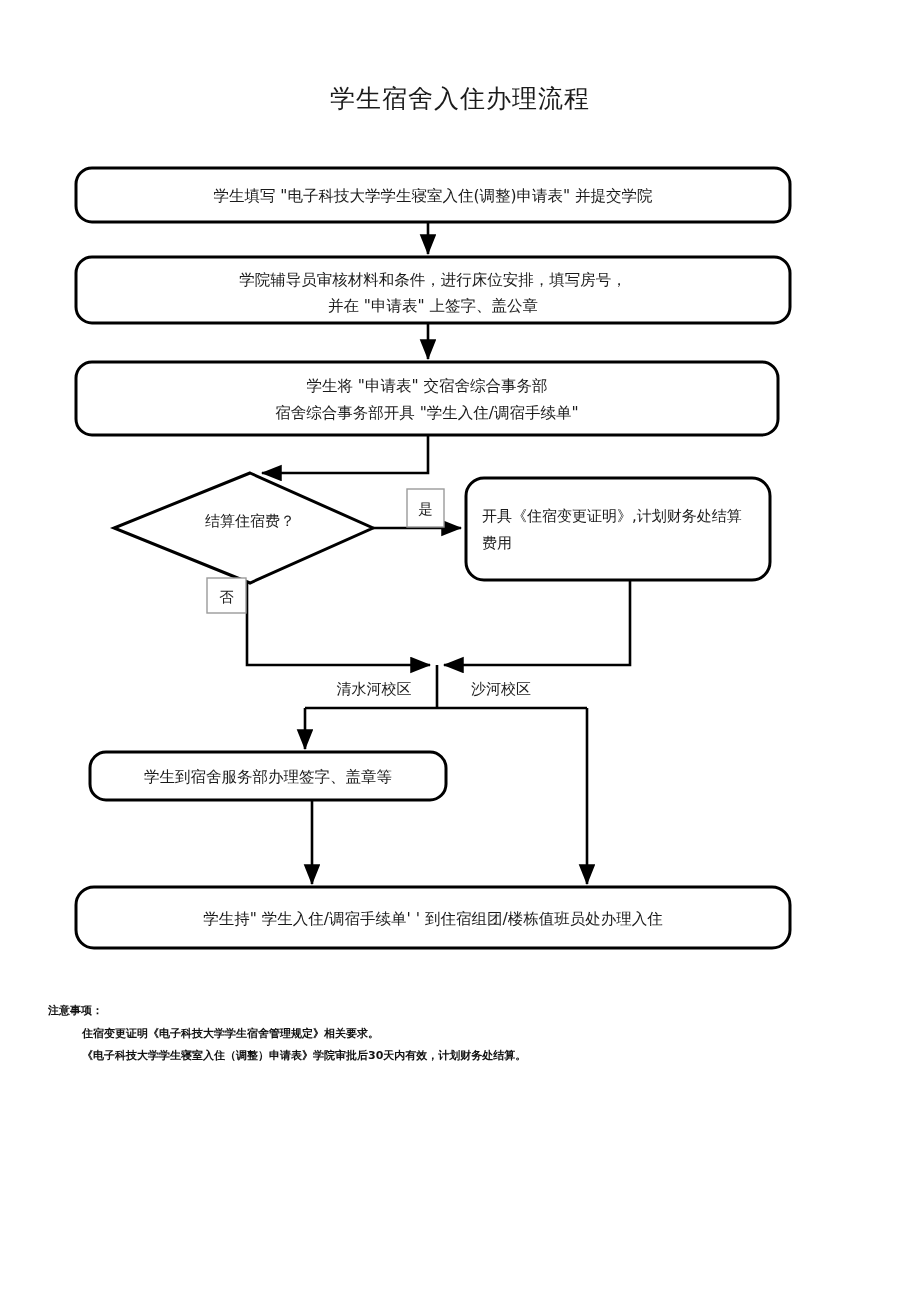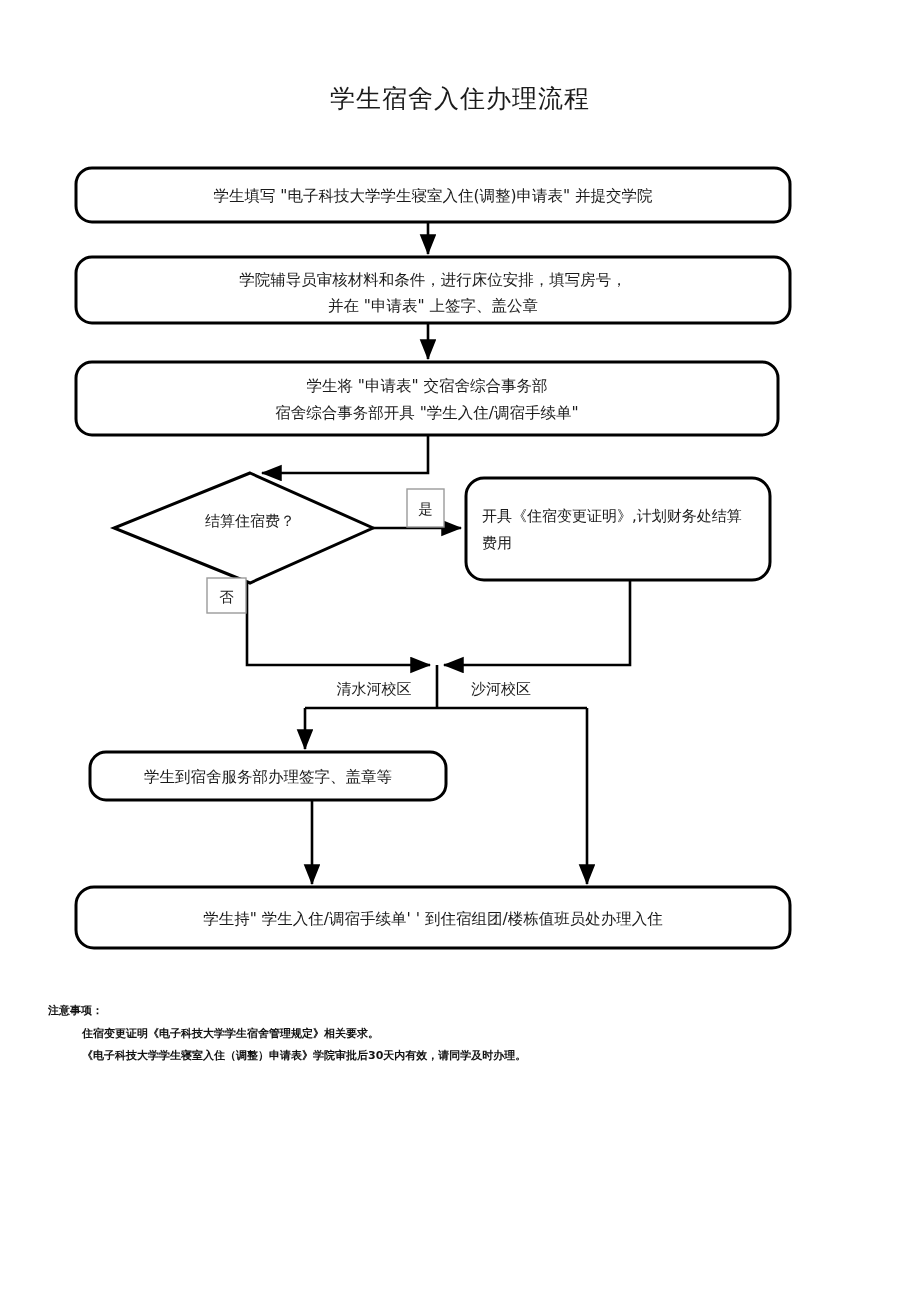--- a/index.html
+++ b/index.html
@@ -178,16 +178,16 @@
 
     <g>
       <rect class="box" x="76" y="887" width="714" height="61" rx="18" ry="18"></rect>
       <text class="node-text" x="433" y="924" text-anchor="middle">学生持" 学生入住/调宿手续单' '  到住宿组团/楼栋值班员处办理入住</text>
     </g>
   </svg>
 
   <div class="notes">
     <div class="notes-heading">注意事项：</div>
     <div class="note-line">住宿变更证明《电子科技大学学生宿舍管理规定》相关要求。</div>
-    <div class="note-line">《电子科技大学学生寝室入住（调整）申请表》学院审批后30天内有效，请同学及时办理。</div>
+    <div class="note-line">《电子科技大学学生寝室入住（调整）申请表》学院审批后30天内有效，计划财务处结算。</div>
   </div>
 
 </div>
 
 </body></html>

